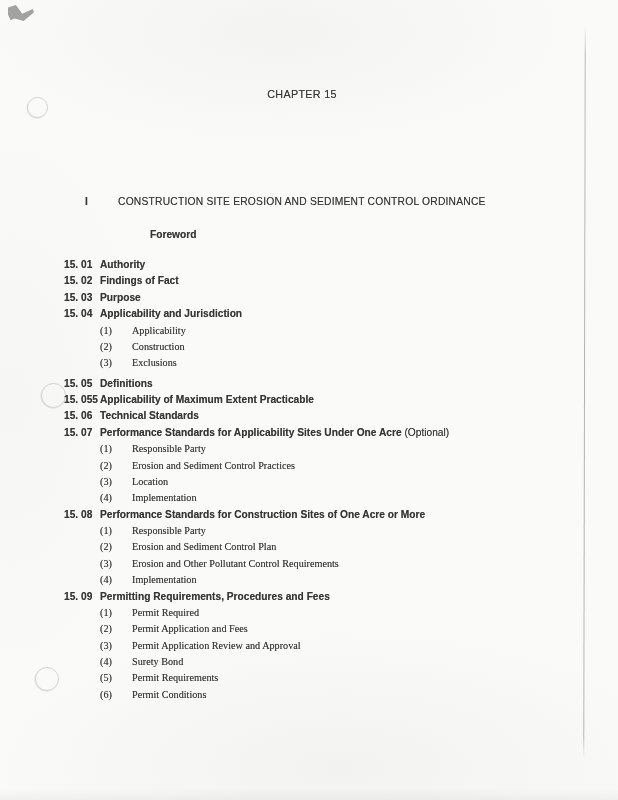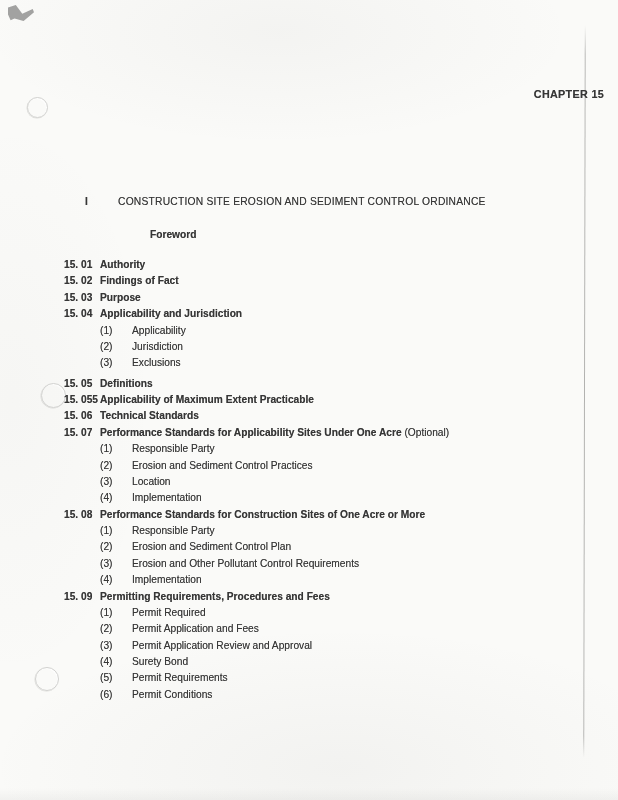--- a/index.html
+++ b/index.html
@@ -42,40 +42,40 @@
     position: absolute; left: 584px; top: 25px; width: 1px; height: 733px;
     background: linear-gradient(to bottom,
       rgba(150,150,148,0) 0%, rgba(150,150,148,0.65) 4%,
       rgba(130,130,128,0.6) 50%, rgba(140,140,138,0.6) 97%, rgba(150,150,148,0) 100%);
     transform: rotate(0.12deg);
   }
 
   
   .chapter {
     position: absolute; top: 88px; left: 0; width: 604px;
-    text-align: right; font-weight: bold; font-size: 10.8px; letter-spacing: 0.3px;
+    text-align: center; font-weight: normal; font-size: 10.8px; letter-spacing: 0.3px;
   }
   .doctitle {
     position: absolute; top: 124px; left: 7px; width: 590px;
     text-align: center; font-weight: bold; font-size: 10.5px;
     line-height: 21px; letter-spacing: 0.25px;
   }
   .ordrow { position: absolute; top: 196px; left: 85px; font-size: 10.3px; }
   .numeral { display: inline-block; width: 33px; font-weight: bold; }
   .ordheading { font-weight: normal; letter-spacing: 0.2px; }
   .foreword { position: absolute; top: 229px; left: 118px; font-weight: bold; font-size: 10.2px; padding-left: 32px; }
 
   
   .toc { position: absolute; top: 257px; left: 64px; width: 490px; font-size: 10.2px; }
   .trow { line-height: 16.38px; white-space: nowrap; }
   .trow.gap { margin-top: 4px; }
   .tnum  { display: inline-block; width: 36px; font-weight: bold; }
   .ttitle { font-weight: bold; }
   .tsuffix { font-weight: normal; }
-  .srow { line-height: 16.38px; padding-left: 36px; white-space: nowrap; }
+  .srow { line-height: 16.38px; padding-left: 36px; white-space: nowrap; font-family: Liberation Serif, serif; }
   .snum { display: inline-block; width: 32px; }
 </style>
 </head>
 <body>
 
 <div class="page" style="--paper: #fafaf8; --ink: #363636; --punch: #d2d2d0;">
 
   <div class="corner-smudge"></div>
   <div class="punch p1"></div>
   <div class="punch p2"></div>
@@ -90,21 +90,21 @@
   </div>
 
   <div class="foreword txt">Foreword</div>
 
   <div class="toc txt" id="toc">
       <div class="trow"><span class="tnum">15. 01</span><span class="ttitle">Authority</span></div>
       <div class="trow"><span class="tnum">15. 02</span><span class="ttitle">Findings of Fact</span></div>
       <div class="trow"><span class="tnum">15. 03</span><span class="ttitle">Purpose</span></div>
       <div class="trow"><span class="tnum">15. 04</span><span class="ttitle">Applicability and Jurisdiction</span></div>
       <div class="srow"><span class="snum">(1)</span><span class="stext">Applicability</span></div>
-      <div class="srow"><span class="snum">(2)</span><span class="stext">Jurisdiction</span></div>
+      <div class="srow"><span class="snum">(2)</span><span class="stext">Construction</span></div>
       <div class="srow"><span class="snum">(3)</span><span class="stext">Exclusions</span></div>
       <div class="trow gap"><span class="tnum">15. 05</span><span class="ttitle">Definitions</span></div>
       <div class="trow"><span class="tnum">15. 055</span><span class="ttitle">Applicability of Maximum Extent Practicable</span></div>
       <div class="trow"><span class="tnum">15. 06</span><span class="ttitle">Technical Standards</span></div>
       <div class="trow"><span class="tnum">15. 07</span><span class="ttitle">Performance Standards for Applicability Sites Under One Acre</span><span class="tsuffix"> (Optional)</span></div>
       <div class="srow"><span class="snum">(1)</span><span class="stext">Responsible Party</span></div>
       <div class="srow"><span class="snum">(2)</span><span class="stext">Erosion and Sediment Control Practices</span></div>
       <div class="srow"><span class="snum">(3)</span><span class="stext">Location</span></div>
       <div class="srow"><span class="snum">(4)</span><span class="stext">Implementation</span></div>
       <div class="trow"><span class="tnum">15. 08</span><span class="ttitle">Performance Standards for Construction Sites of One Acre or More</span></div>

